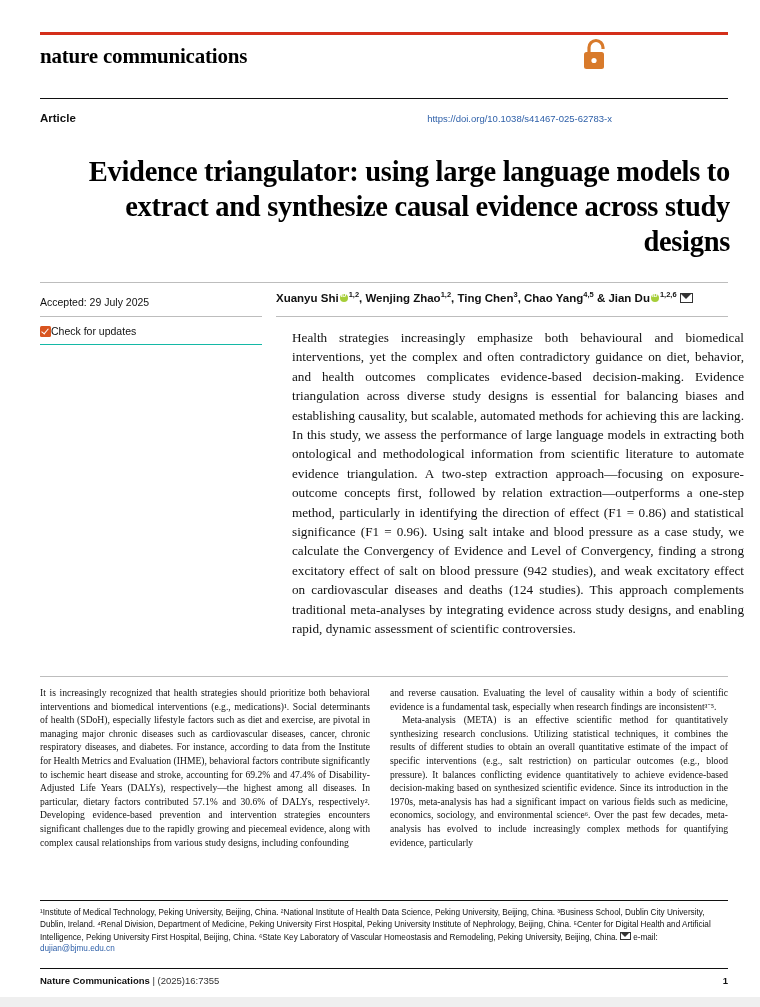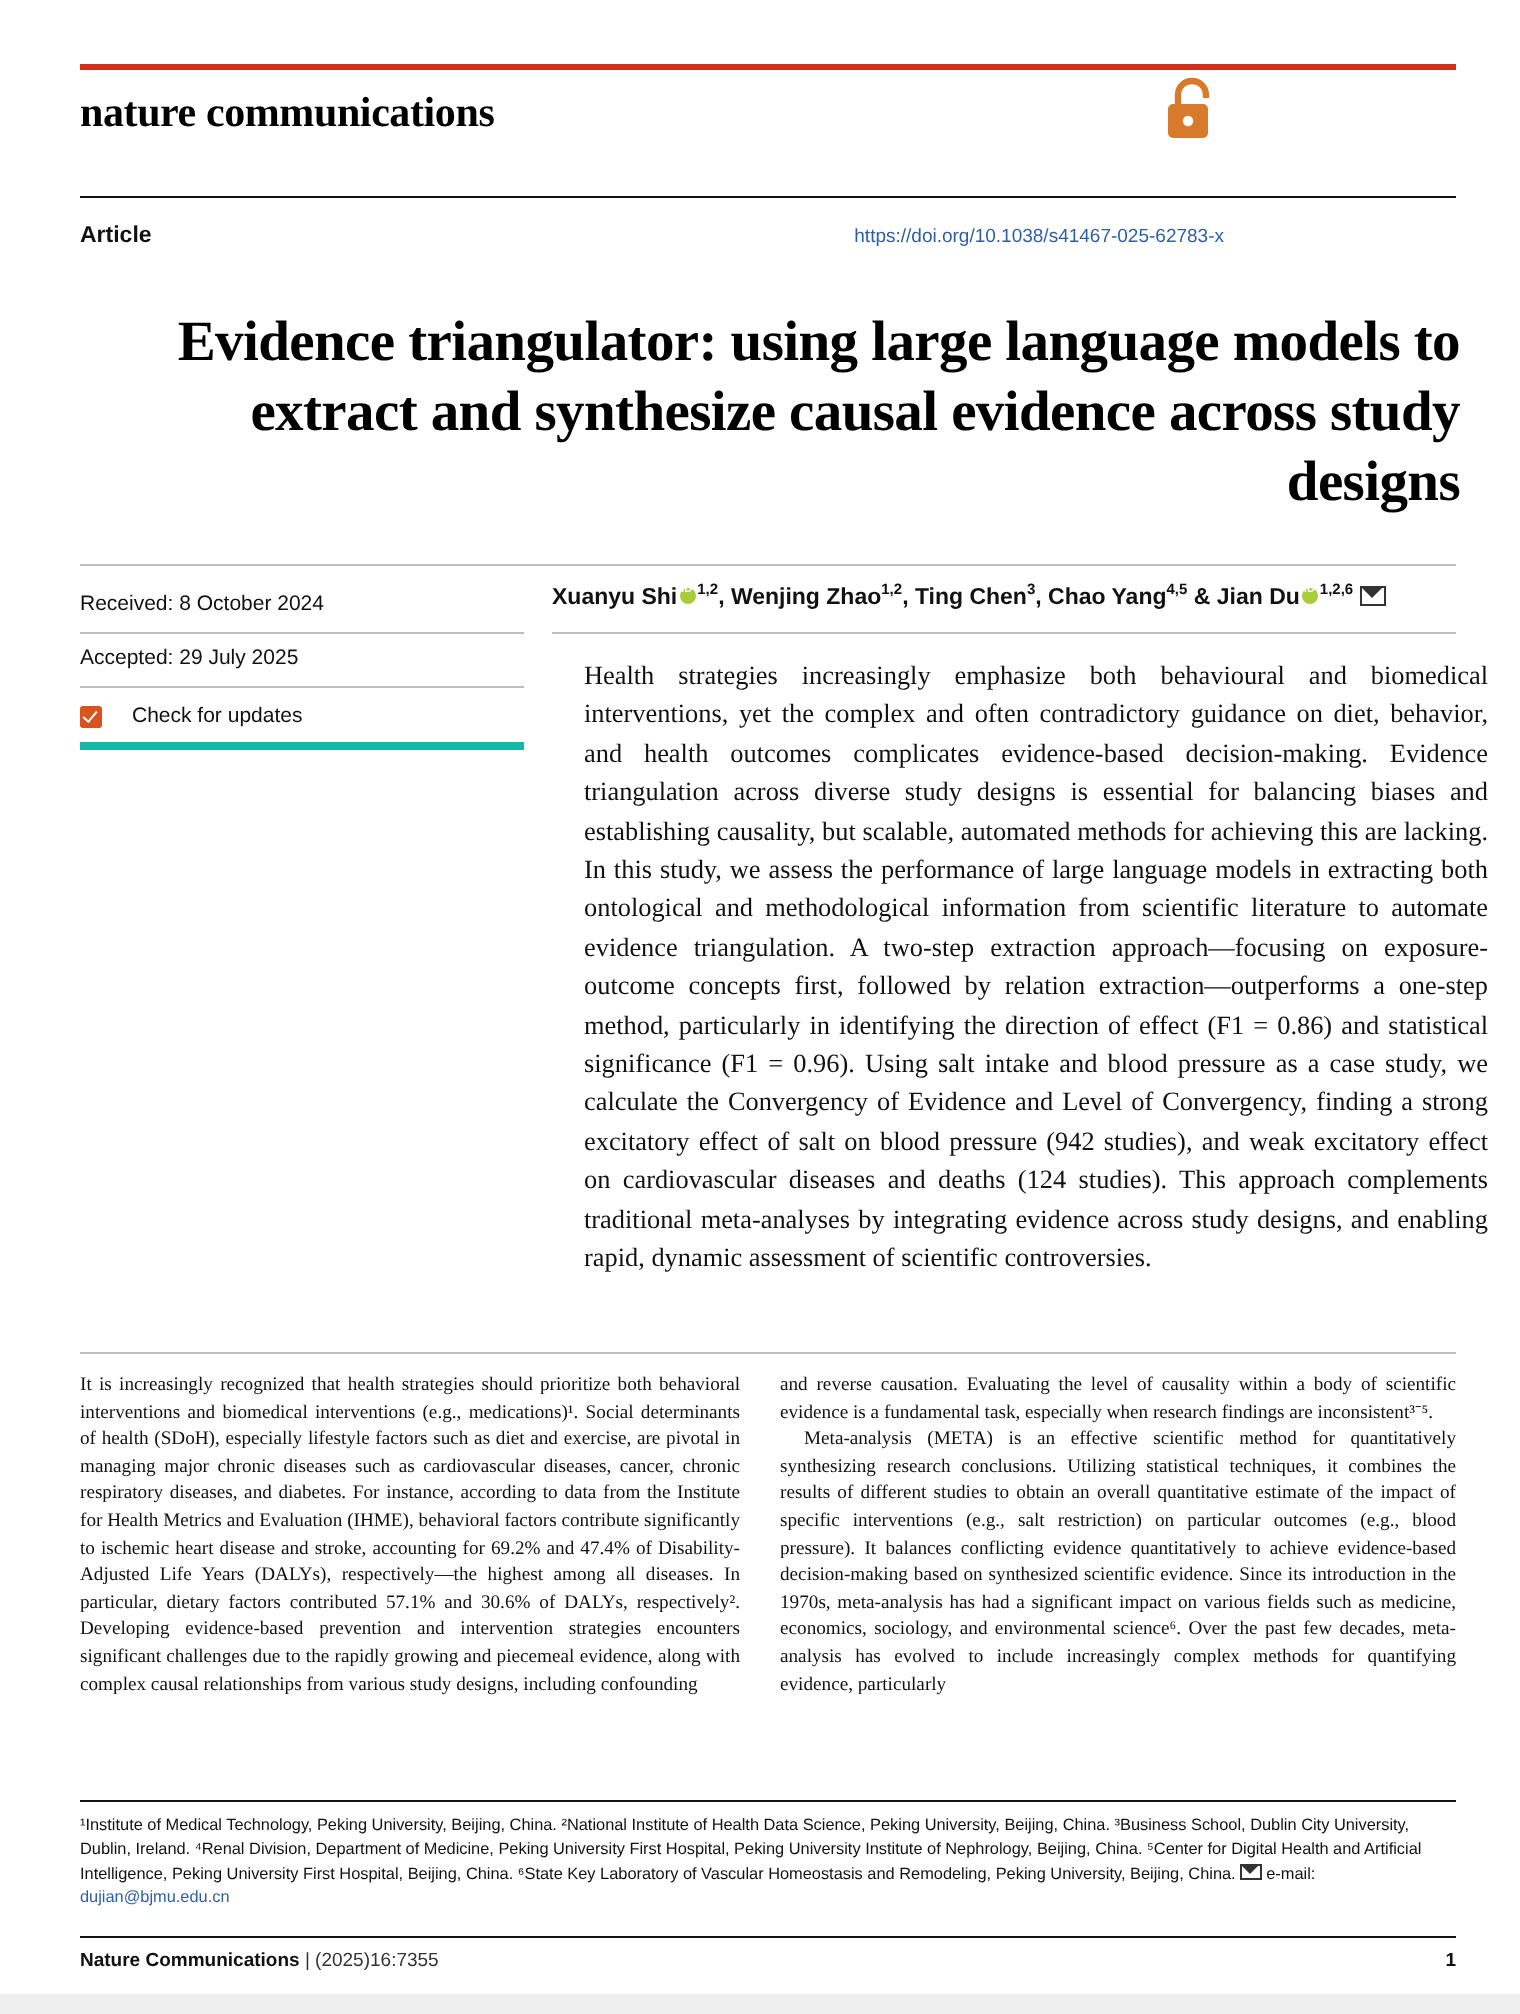--- a/index.html
+++ b/index.html
@@ -108,23 +108,23 @@
     border-bottom: 1px solid #bdbdbd;
     line-height: 1.25;
   }
   .meta-line.serif {
     font-family: "Liberation Serif", serif;
     font-size: 11px;
   }
   .meta-check {
     display: flex;
     align-items: center;
-    gap: 15px;
+    gap: 0;
     padding: 8px 0 7px 0;
-    border-bottom: 4px solid #14b8a6;
+    border-bottom: 1px solid #14b8a6;
   }
   .check-badge {
     width: 11px;
     height: 11px;
     background: #d8541f;
     border-radius: 1.5px;
     display: inline-block;
     position: relative;
   }
   .check-badge::after {
@@ -320,21 +320,20 @@
   <div class="header-rule"></div>
 
   <div class="article-label">Article</div>
   <a class="doi" href="#">https://doi.org/10.1038/s41467-025-62783-x</a>
 
   <h1 class="title">Evidence triangulator: using large language models to extract and synthesize causal evidence across study designs</h1>
 
   <div class="meta-rule-top"></div>
 
   <div class="meta-col">
-    <div class="meta-line">Received: 8 October 2024</div>
     <div class="meta-line">Accepted: 29 July 2025</div>
     <div class="meta-check">
       <span class="check-badge"></span>
       <span>Check for updates</span>
     </div>
   </div>
 
   <div class="authors">
     <span>Xuanyu Shi</span><span class="orcid"></span><sup>1,2</sup>, Wenjing Zhao<sup>1,2</sup>, Ting Chen<sup>3</sup>, Chao Yang<sup>4,5</sup> &amp; Jian Du<span class="orcid"></span><sup>1,2,6</sup><span class="envelope"></span>
   </div>

